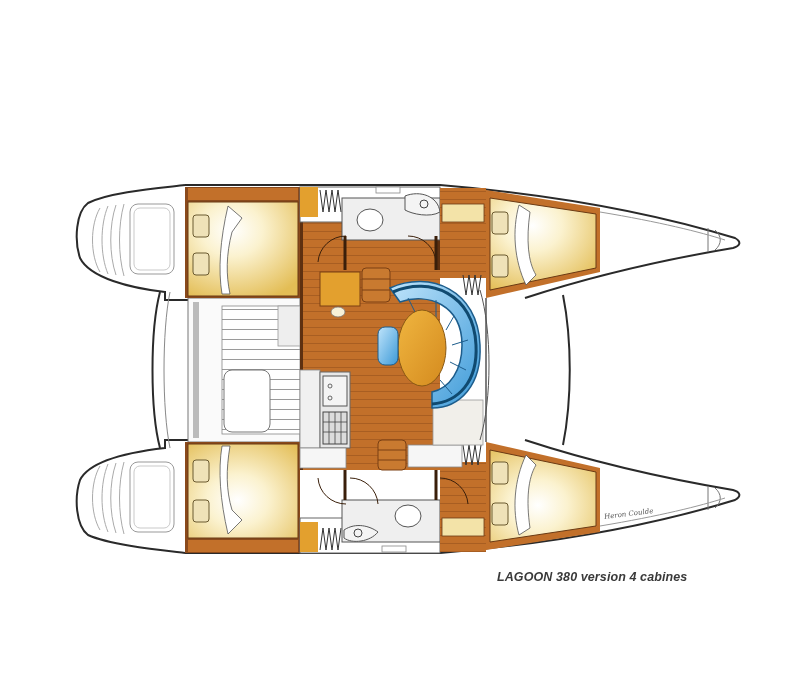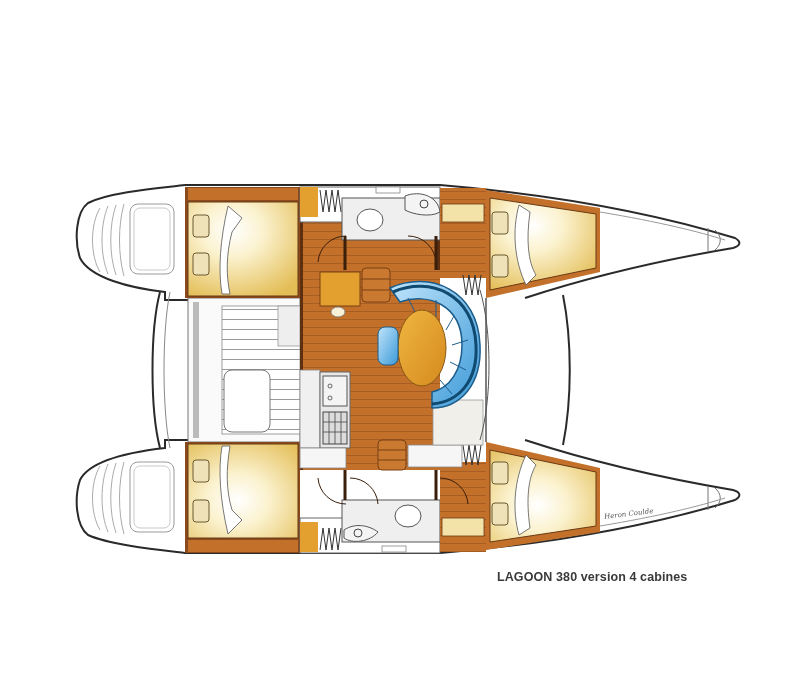--- a/index.html
+++ b/index.html
@@ -1,21 +1,21 @@
 <!DOCTYPE html>
 <html><head>
 <meta charset="utf-8">
 <style>
   html, body { margin: 0; padding: 0; background: #ffffff; }
   body { width: 800px; height: 700px; position: relative; overflow: hidden; font-family: "Liberation Sans", sans-serif; }
   #plan { position: absolute; left: 0; top: 0; width: 800px; height: 700px; }
   .caption {
     position: absolute; left: 497px; top: 570px; width: 250px;
     font-family: "Liberation Sans", sans-serif; font-weight: bold; font-size: 12.5px;
-    color: #3a3a3a; letter-spacing: 0.1px; white-space: nowrap;
+    color: #3a3a3a; letter-spacing: 0.1px; white-space: nowrap; font-style: italic;
   }
   .signature {
     position: absolute; left: 604px; top: 510px;
     font-family: "DejaVu Serif", serif; font-style: italic; font-size: 7px;
     color: #555; transform: rotate(-7deg); white-space: nowrap;
   }
 </style>
 </head>
 <body>
 

